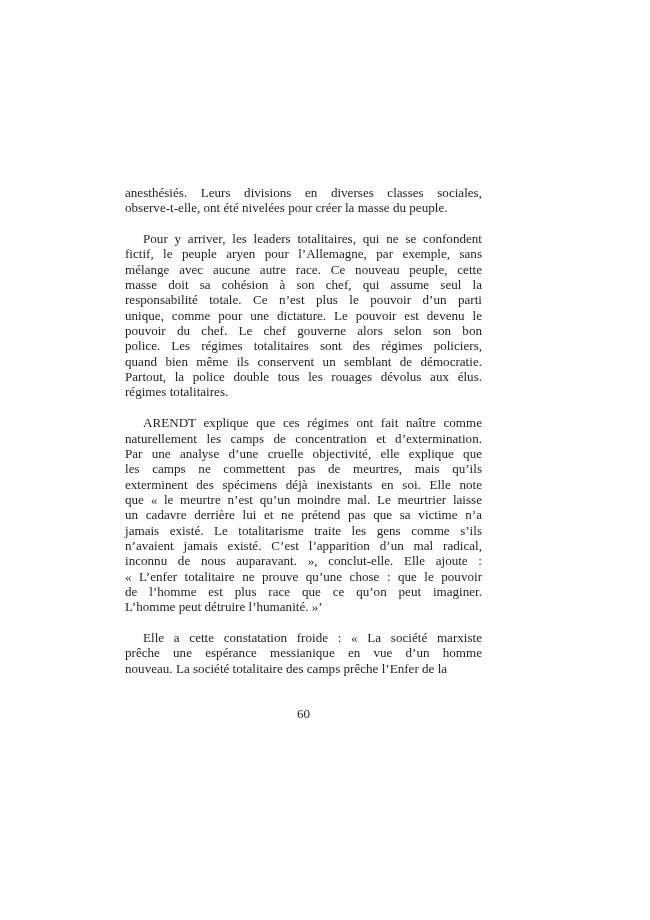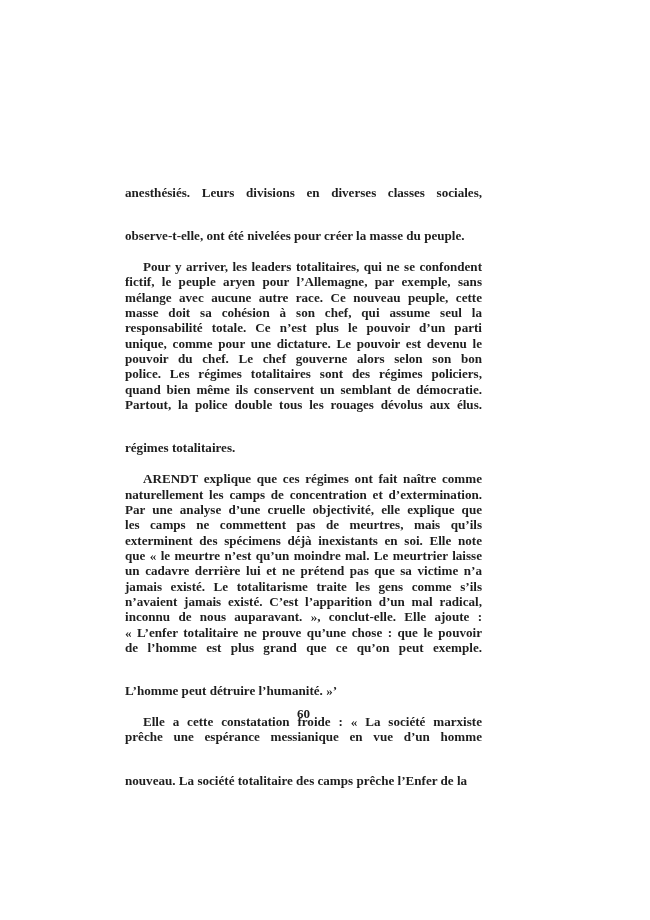--- a/index.html
+++ b/index.html
@@ -8,21 +8,20 @@
     background: #ffffff;
   }
   .page {
     position: relative;
     width: 613px;
     height: 920px;
     background: #ffffff;
     overflow: hidden;
     font-family: "Liberation Serif", "DejaVu Serif", serif;
     color: #1e1e1e;
-    font-weight: bold;
   }
   .text-block {
     position: absolute;
     left: 125px;
     top: 185px;
     width: 357px;
     font-size: 13.1px;
     line-height: 15.35px;
   }
   .para {
@@ -31,21 +30,20 @@
   .para:last-child {
     margin-bottom: 0;
   }
   .line {
     text-align: justify;
     text-align-last: justify;
     white-space: normal;
   }
   .line.last {
     text-align-last: left;
-    margin-top: 28px;
   }
   .line.first-indent {
     text-indent: 18px;
   }
   .page-number {
     position: absolute;
     left: 125px;
     top: 706px;
     width: 357px;
     text-align: center;
@@ -80,21 +78,21 @@
         <div class="line">naturellement les camps de concentration et d’extermination.</div>
         <div class="line">Par une analyse d’une cruelle objectivité, elle explique que</div>
         <div class="line">les camps ne commettent pas de meurtres, mais qu’ils</div>
         <div class="line">exterminent des spécimens déjà inexistants en soi. Elle note</div>
         <div class="line">que « le meurtre n’est qu’un moindre mal. Le meurtrier laisse</div>
         <div class="line">un cadavre derrière lui et ne prétend pas que sa victime n’a</div>
         <div class="line">jamais existé. Le totalitarisme traite les gens comme s’ils</div>
         <div class="line">n’avaient jamais existé. C’est l’apparition d’un mal radical,</div>
         <div class="line">inconnu de nous auparavant. », conclut-elle. Elle ajoute :</div>
         <div class="line">« L’enfer totalitaire ne prouve qu’une chose : que le pouvoir</div>
-        <div class="line">de l’homme est plus grand que ce qu’on peut exemple.</div>
+        <div class="line">de l’homme est plus race que ce qu’on peut imaginer.</div>
         <div class="line last">L’homme peut détruire l’humanité. »’</div>
       </div>
       <div class="para">
         <div class="line first-indent">Elle a cette constatation froide : « La société marxiste</div>
         <div class="line">prêche une espérance messianique en vue d’un homme</div>
         <div class="line last">nouveau. La société totalitaire des camps prêche l’Enfer de la</div>
       </div>
     </div>
   <div class="page-number">60</div>
 </div>

